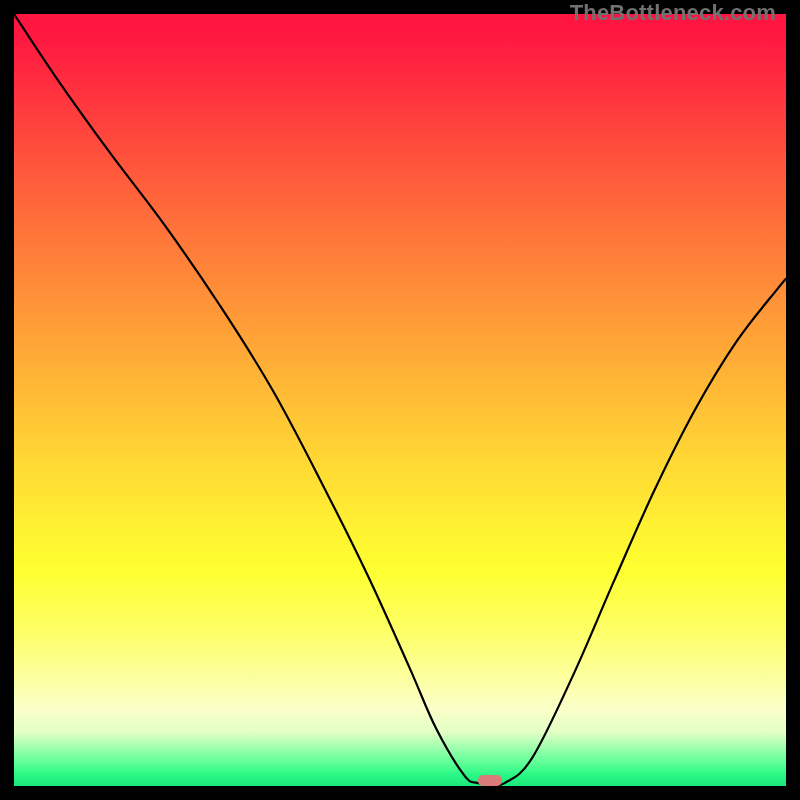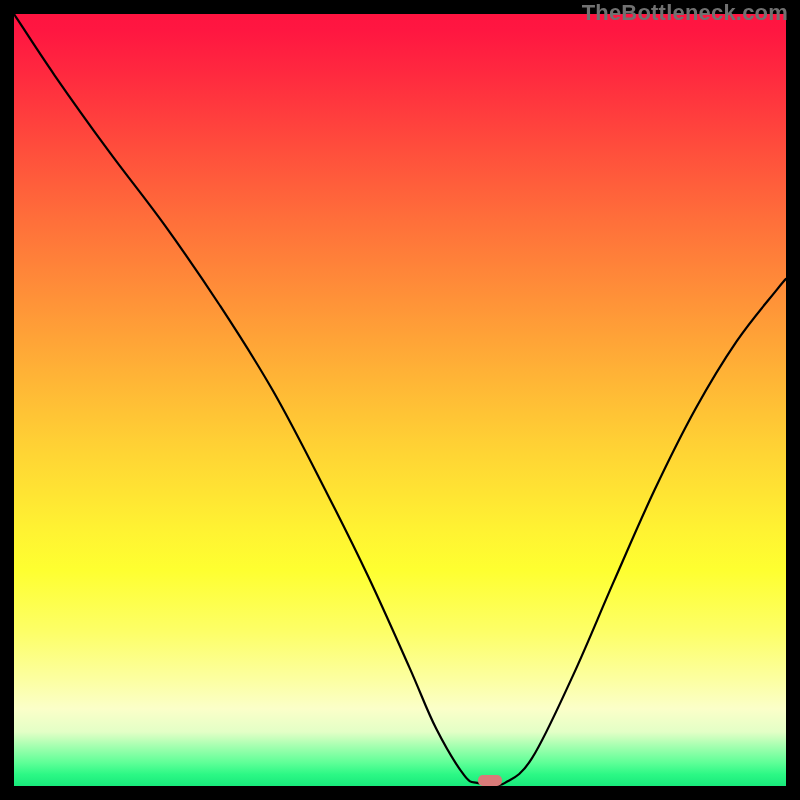--- a/index.html
+++ b/index.html
@@ -58,21 +58,21 @@
   .marker {
     position: absolute;
     width: 24px;
     height: 11px;
     border-radius: 5px;
     background: #d97b79;
   }
   .watermark {
     position: absolute;
     top: 0;
-    right: 12px;
+    right: 24px;
     color: #717171;
     font-size: 22px;
     font-weight: 600;
     letter-spacing: 0.2px;
     user-select: none;
   }
 </style>
 </head>
 <body>
 

